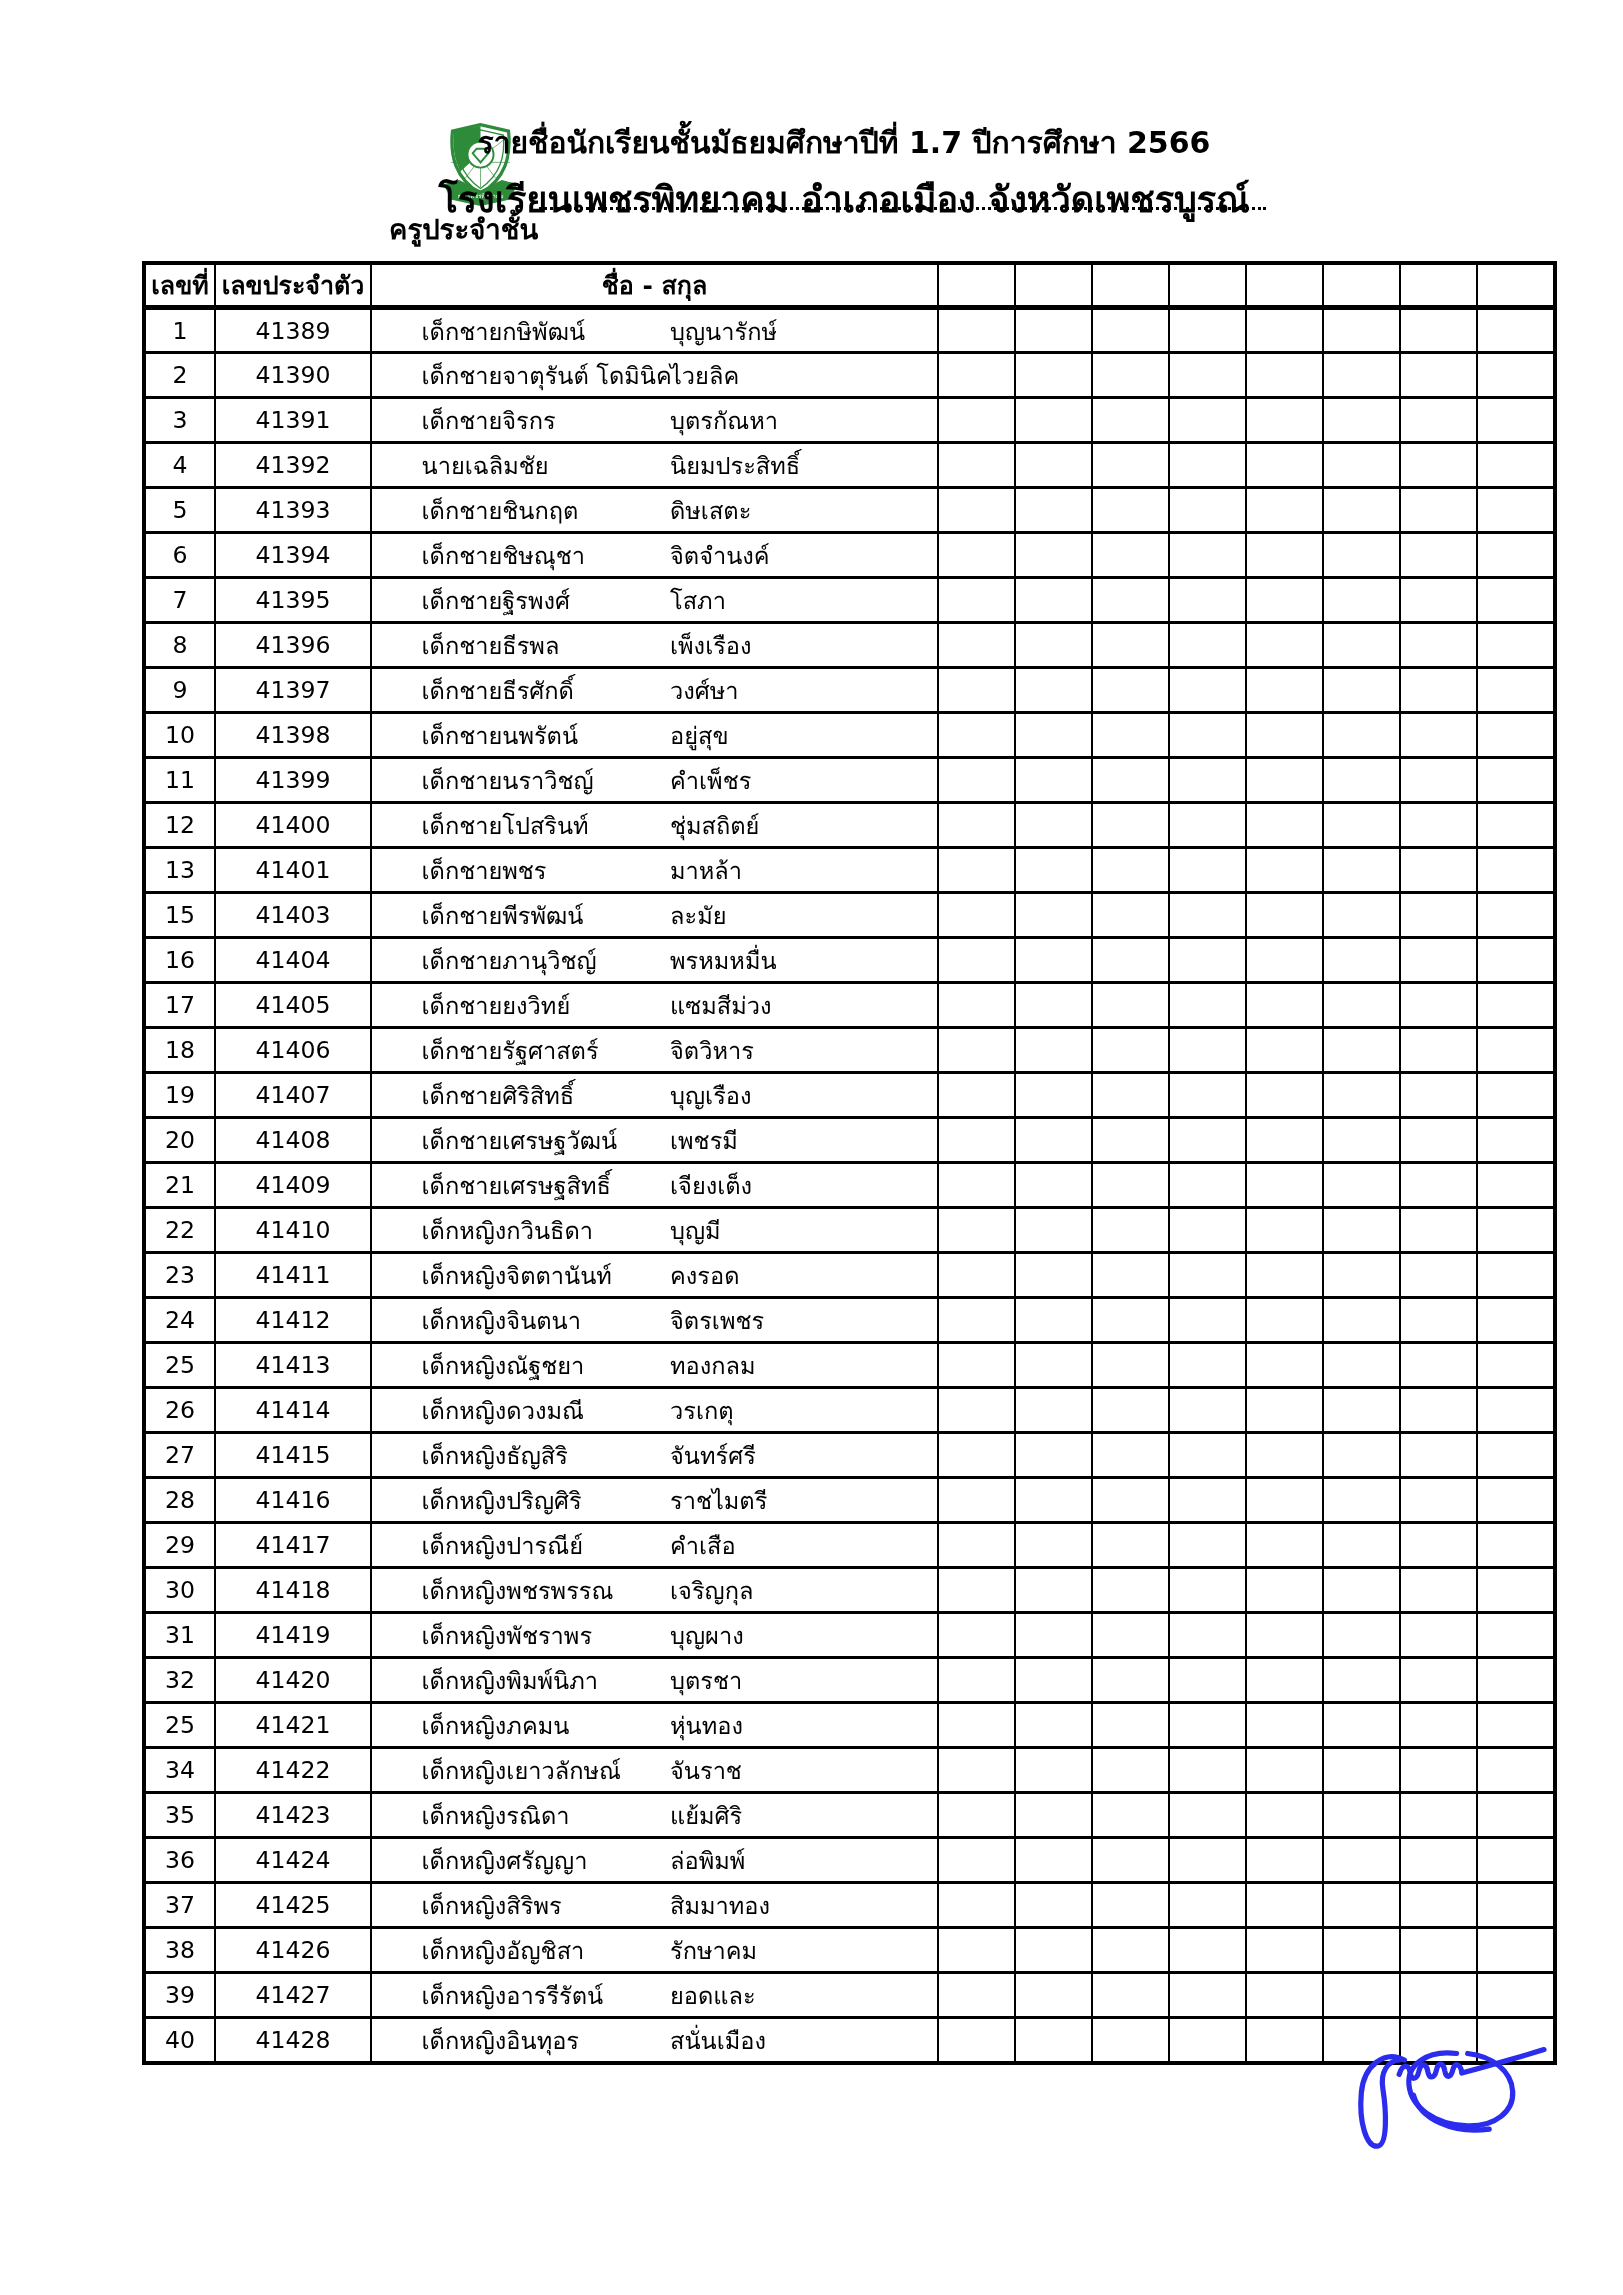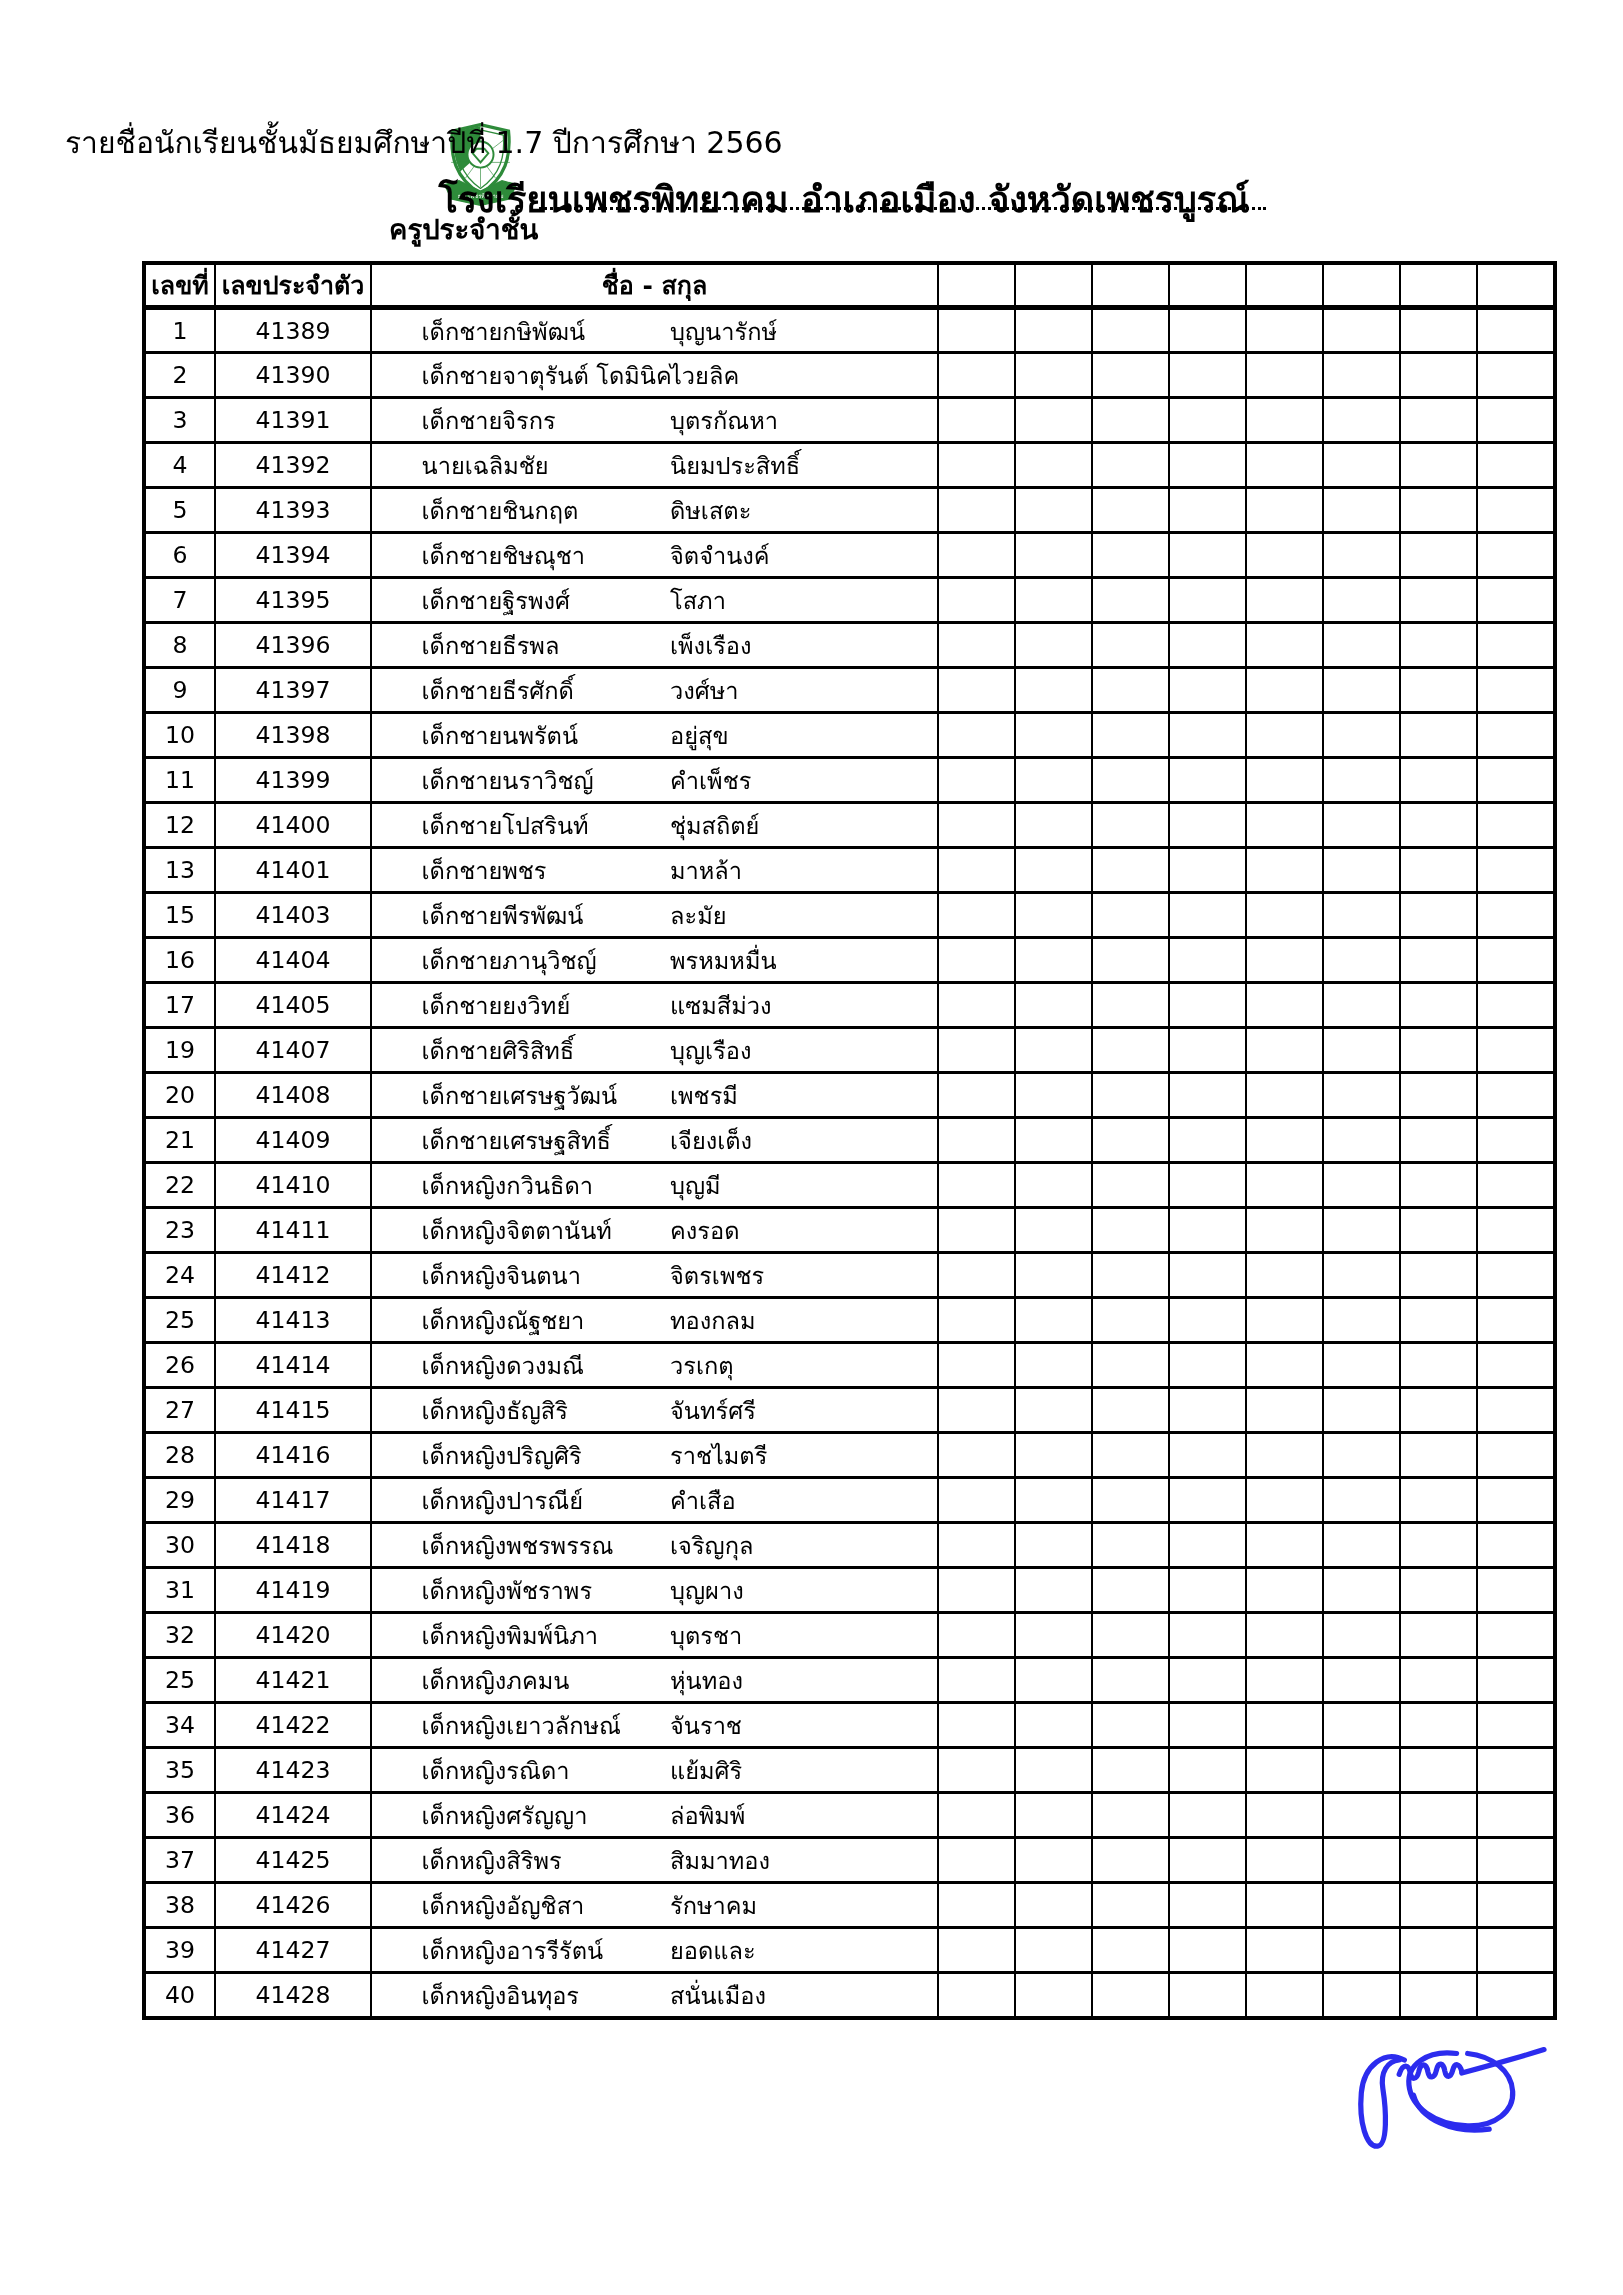--- a/index.html
+++ b/index.html
@@ -7,21 +7,21 @@
     position:relative;
     width:1623px;
     height:2295px;
     background:#ffffff;
     font-family:"DejaVu Sans","Liberation Sans",sans-serif;
     color:#000;
     overflow:hidden;
   }
   .title1{
     position:absolute; top:119px; left:65px; width:1558px;
-    text-align:left; font-size:30px; font-weight:normal; white-space:nowrap;
+    text-align:center; font-size:30px; font-weight:bold; white-space:nowrap;
   }
   .title2{
     position:absolute; top:171px; left:65px; width:1558px;
     text-align:center; font-size:36px; font-weight:bold; white-space:nowrap;
   }
   .teacher{
     position:absolute; left:389px; top:207px; width:877px; height:46px;
     display:flex; align-items:flex-start;
     font-size:27.5px; font-weight:bold;
   }
@@ -374,20 +374,36 @@
           <td class="c-blank"></td>
           <td class="c-blank"></td>
           <td class="c-blank"></td>
           <td class="c-blank"></td>
           <td class="c-blank"></td>
           <td class="c-blank"></td>
           <td class="c-blank"></td>
           <td class="c-blank"></td>
         </tr>
         <tr>
+          <td class="c-no">18</td>
+          <td class="c-id">41406</td>
+          <td class="c-name">
+            <span class="fname">เด็กชายรัฐศาสตร์</span>
+            <span class="lname">จิตวิหาร</span>
+          </td>
+          <td class="c-blank"></td>
+          <td class="c-blank"></td>
+          <td class="c-blank"></td>
+          <td class="c-blank"></td>
+          <td class="c-blank"></td>
+          <td class="c-blank"></td>
+          <td class="c-blank"></td>
+          <td class="c-blank"></td>
+        </tr>
+        <tr>
           <td class="c-no">19</td>
           <td class="c-id">41407</td>
           <td class="c-name">
             <span class="fname">เด็กชายศิริสิทธิ์</span>
             <span class="lname">บุญเรือง</span>
           </td>
           <td class="c-blank"></td>
           <td class="c-blank"></td>
           <td class="c-blank"></td>
           <td class="c-blank"></td>

